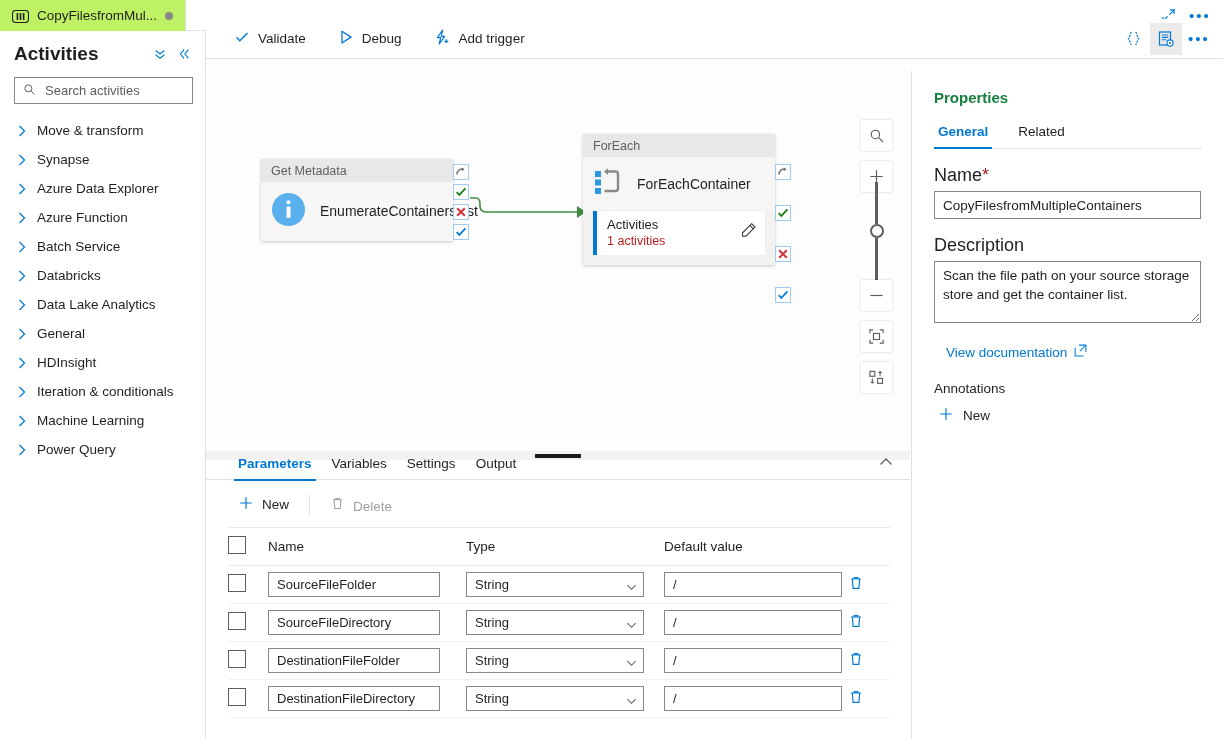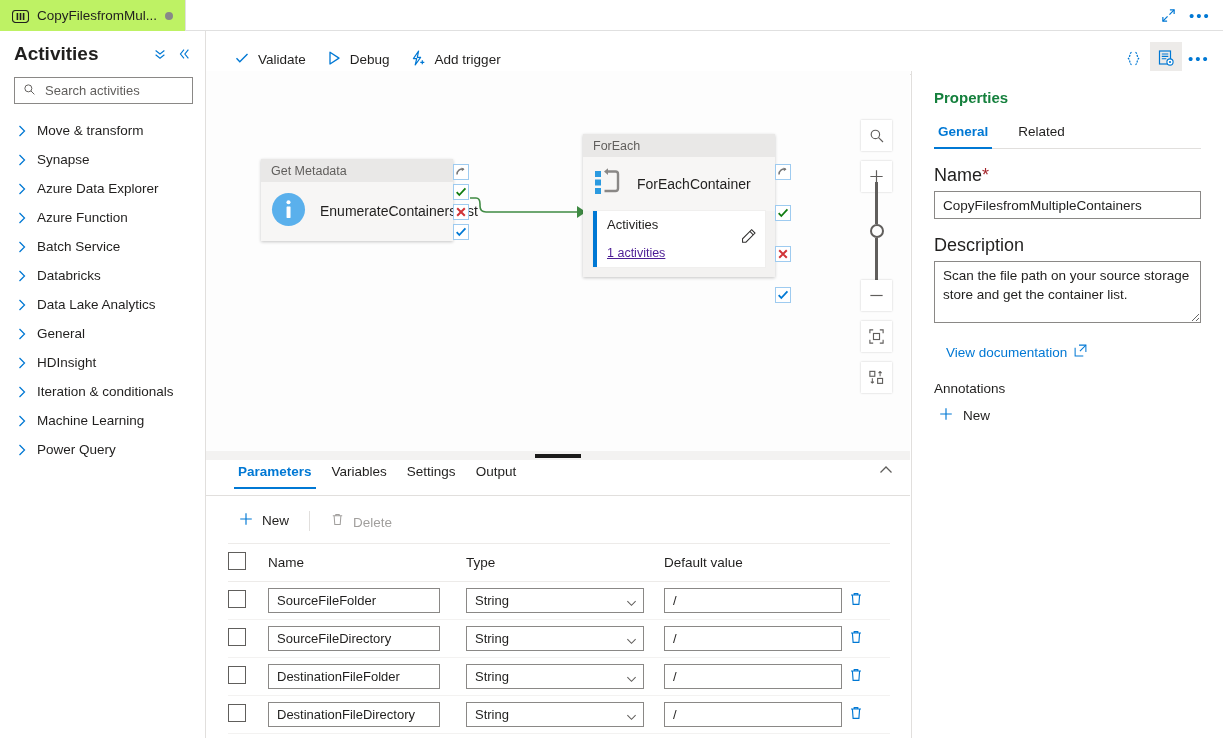--- a/index.html
+++ b/index.html
@@ -63,23 +63,23 @@
   .search-input::placeholder { color: #605e5c; }
   .act-list { margin-top: 10px; }
   .act-item {
     display: flex; align-items: center; gap: 10px;
     padding: 7px 10px 7px 18px; cursor: pointer; font-size: 13.5px; color: #201f1e;
   }
   .chev { color: #0078d4; flex: none; display: flex; }
 
   
   .toolbar {
-    position: absolute; left: 206px; top: 35px; width: 1017px; height: 40px;
+    position: absolute; left: 206px; top: 19px; width: 1017px; height: 40px;
     background: #ffffff; border-bottom: 1px solid #e1dfdd;
-    display: flex; align-items: flex-end; padding-left: 18px; gap: 0;
+    display: flex; align-items: center; padding-left: 18px; gap: 12px;
   }
   .tool-btn {
     display: flex; align-items: center; gap: 8px;
     padding: 5px 10px; cursor: pointer; font-size: 13.5px; color: #201f1e;
   }
   .toolbar-right { margin-left: auto; display: flex; align-items: center; padding-right: 8px; gap: 1px; }
   .tr-btn {
     width: 32px; height: 32px; display: flex; align-items: center; justify-content: center;
     cursor: pointer; color: #0078d4;
   }
@@ -117,21 +117,21 @@
   }
 
   
   .fe-card {
     background: #ffffff; margin: 0 10px 10px 10px; display: flex;
     align-items: center; padding: 6px 8px 7px 0;
     border-left: 4px solid #0078d4; box-shadow: 0 0 0 1px #f0efee;
   }
   .fe-card-txt { padding-left: 10px; }
   .fe-t1 { font-size: 13px; color: #201f1e; }
-  .fe-t2 { font-size: 12.5px; color: #4c1d95; margin-top: 14px; text-decoration: underline; }
+  .fe-t2 { font-size: 12.5px; color: #b91c1c; margin-top: 2px; }
   .fe-pencil { margin-left: auto; cursor: pointer; }
 
   
   .zoomctl {
     position: absolute; right: 18px; top: 49px;
     display: flex; flex-direction: column; align-items: center;
   }
   .z-btn {
     width: 31px; height: 31px; background: #fff; box-shadow: 0 0 2px rgba(0,0,0,.2);
     display: flex; align-items: center; justify-content: center; cursor: pointer;
@@ -147,21 +147,21 @@
     background: #fdfdfd; cursor: pointer;
   }
 
   
   .bottom {
     position: absolute; left: 206px; top: 460px; width: 704px; height: 278px;
     background: #ffffff;
   }
   .btabs {
     display: flex; align-items: center; border-bottom: 1px solid #e1dfdd;
-    padding: 0 12px 12px 22px; height: 36px;
+    padding: 0 12px 12px 22px; height: 20px;
   }
   .btab {
     font-size: 13.5px; color: #201f1e; padding: 8px 10px 9px 10px;
     cursor: pointer; position: relative;
   }
   .btab.sel { color: #0078d4; font-weight: 600; }
   .btab.sel:after {
     content: ""; position: absolute; left: 6px; right: 6px; bottom: -1px;
     height: 2px; background: #0078d4;
   }

